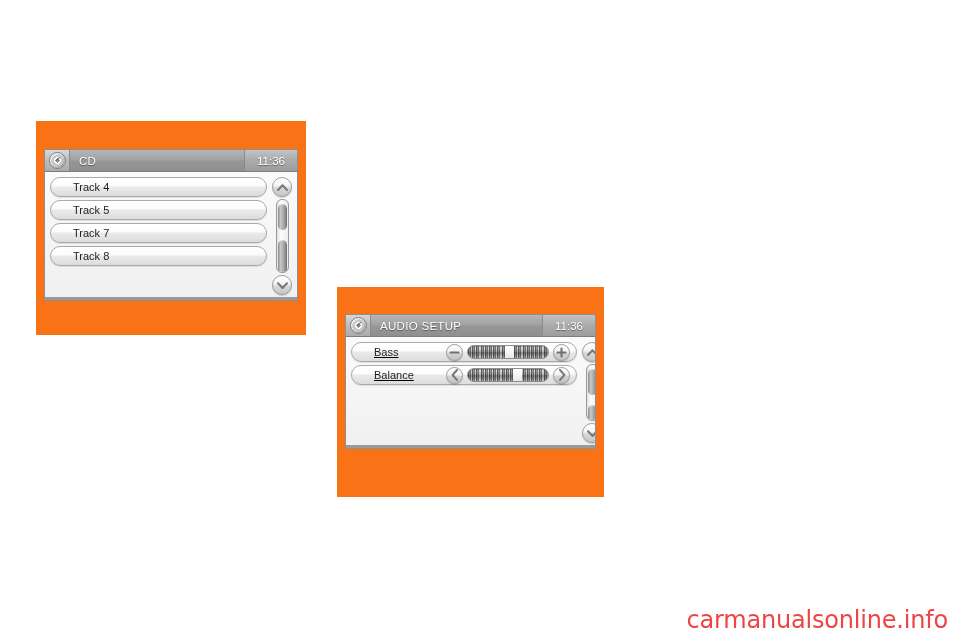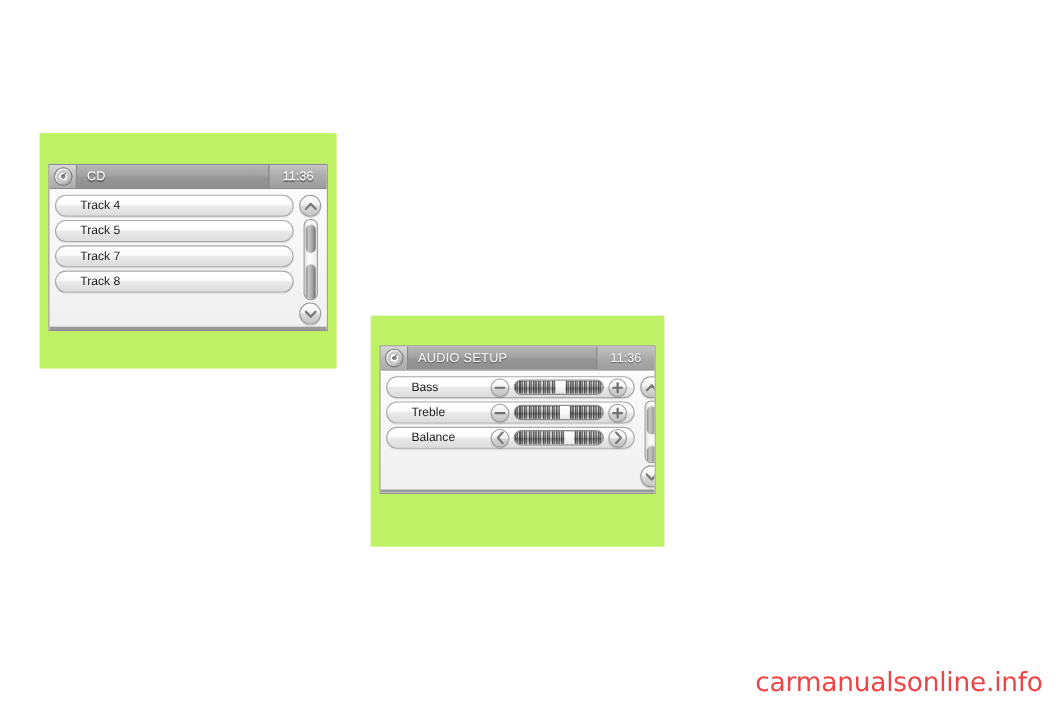--- a/index.html
+++ b/index.html
@@ -13,21 +13,21 @@
     height: 642px;
     position: relative;
     overflow: hidden;
     font-family: "Liberation Sans", sans-serif;
     -webkit-font-smoothing: antialiased;
   }
 
   
   .figure {
     position: absolute;
-    background: #bef264;
+    background: #f97316;
   }
   #figure-cd     { left: 36px;  top: 121px; width: 270px; height: 214px; }
   #figure-audio  { left: 337px; top: 287px; width: 267px; height: 210px; }
 
   
   .screen {
     position: absolute;
     background: #f3f3f3;
     border: 1px solid #8e8e8e;
     box-shadow: inset 0 0 0 1px #ffffff;
@@ -124,21 +124,21 @@
     align-items: center;
   }
   .pill-label {
     padding-left: 22px;
     font-size: 11px;
     color: #1d1d1d;
     white-space: nowrap;
   }
 
   
-  .setting-row { justify-content: flex-start; padding-right: 6px; }
+  .setting-row { justify-content: flex-start; padding-right: 6px; text-decoration: underline; }
   .setting-row .pill-label { width: 72px; flex: none; }
   .ctrl-group {
     flex: 1;
     display: flex;
     align-items: center;
     justify-content: flex-end;
     gap: 4px;
   }
 
   
@@ -318,39 +318,20 @@
             </div>
             <div class="round-btn">
               <svg width="11" height="11" viewBox="0 0 11 11">
                 <line x1="1.5" y1="5.5" x2="9.5" y2="5.5" stroke="#6f6f6f" stroke-width="2" stroke-linecap="round"></line>
                 <line x1="5.5" y1="1.5" x2="5.5" y2="9.5" stroke="#6f6f6f" stroke-width="2" stroke-linecap="round"></line>
               </svg>
             </div>
           </div>
         </div>
 
-        <div class="pill setting-row">
-          <span class="pill-label">Treble</span>
-          <div class="ctrl-group">
-            <div class="round-btn">
-              <svg width="11" height="11" viewBox="0 0 11 11">
-                <line x1="1.5" y1="5.5" x2="9.5" y2="5.5" stroke="#6f6f6f" stroke-width="2" stroke-linecap="round"></line>
-              </svg>
-            </div>
-            <div class="bar">
-              <div class="bar-knob" style="left: 41.1px;"></div>
-            </div>
-            <div class="round-btn">
-              <svg width="11" height="11" viewBox="0 0 11 11">
-                <line x1="1.5" y1="5.5" x2="9.5" y2="5.5" stroke="#6f6f6f" stroke-width="2" stroke-linecap="round"></line>
-                <line x1="5.5" y1="1.5" x2="5.5" y2="9.5" stroke="#6f6f6f" stroke-width="2" stroke-linecap="round"></line>
-              </svg>
-            </div>
-          </div>
-        </div>
 
         <div class="pill setting-row">
           <span class="pill-label">Balance</span>
           <div class="ctrl-group">
             <div class="round-btn">
               <svg width="8" height="12" viewBox="0 0 8 12">
                 <path d="M6 1 L1.6 6 L6 11" fill="none" stroke="#7a7a7a" stroke-width="2" stroke-linecap="round" stroke-linejoin="round"></path>
               </svg>
             </div>
             <div class="bar">

